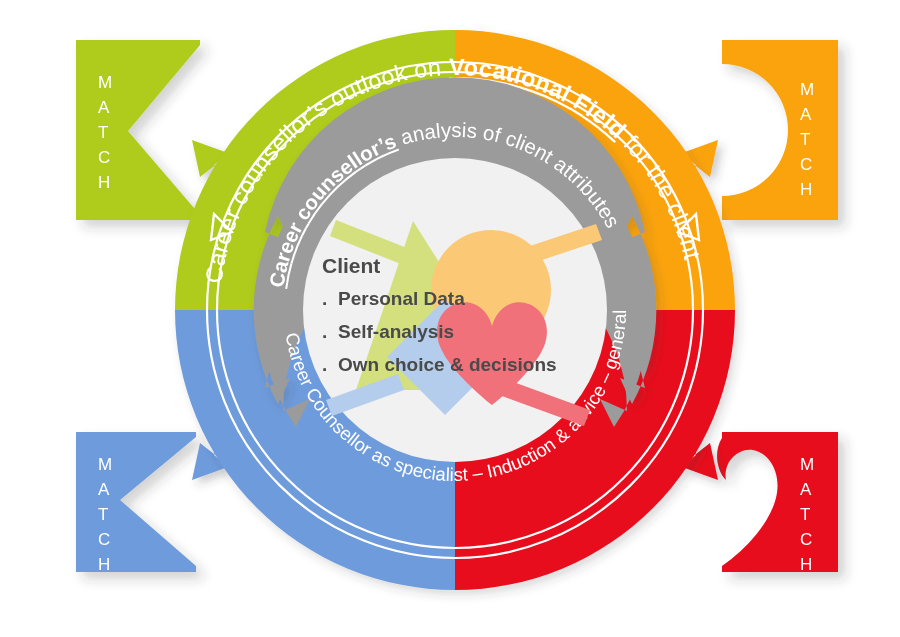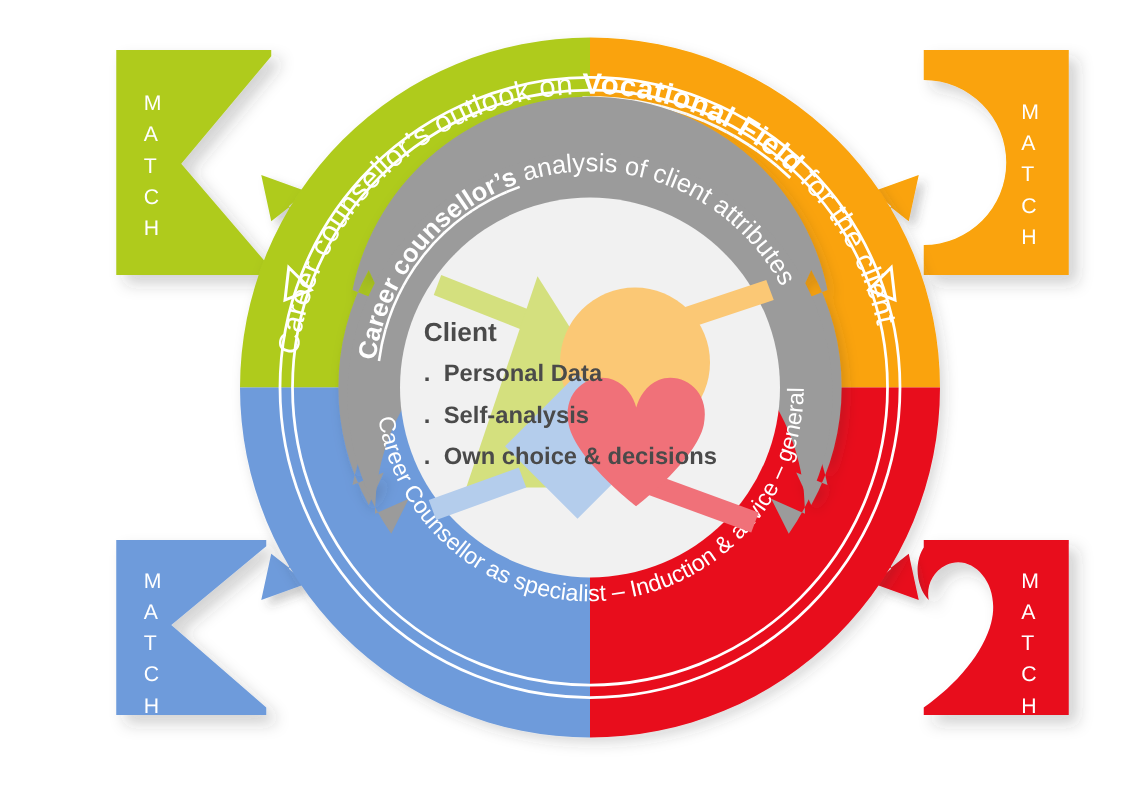--- a/index.html
+++ b/index.html
@@ -1,19 +1,19 @@
 <!DOCTYPE html>
 <html><head>
 <meta charset="utf-8">
 <title>Career Counselling Match Diagram</title>
 <style>
   html,body{margin:0;padding:0;background:#ffffff;}
   body{width:900px;height:637px;overflow:hidden;
        font-family:"Liberation Sans",sans-serif;}
-  #stage{position:relative;width:720px;height:637px;background:#fff;padding-left:17px;}
+  #stage{position:relative;width:720px;height:637px;background:#fff;}
   svg{display:block;}
   .match-label{font-family:"Liberation Sans",sans-serif;font-size:17px;
        letter-spacing:0px;fill:#ffffff;font-weight:400;}
   .arc-text{font-family:"Liberation Sans",sans-serif;fill:#ffffff;}
   .center-title{font-family:"Liberation Sans",sans-serif;font-size:21px;
        font-weight:700;fill:#4a4a4a;}
   .center-item{font-family:"Liberation Sans",sans-serif;font-size:19px;
        font-weight:700;fill:#4a4a4a;}
   .center-bullet{font-family:"Liberation Sans",sans-serif;font-size:19px;
        font-weight:700;fill:#4a4a4a;}

